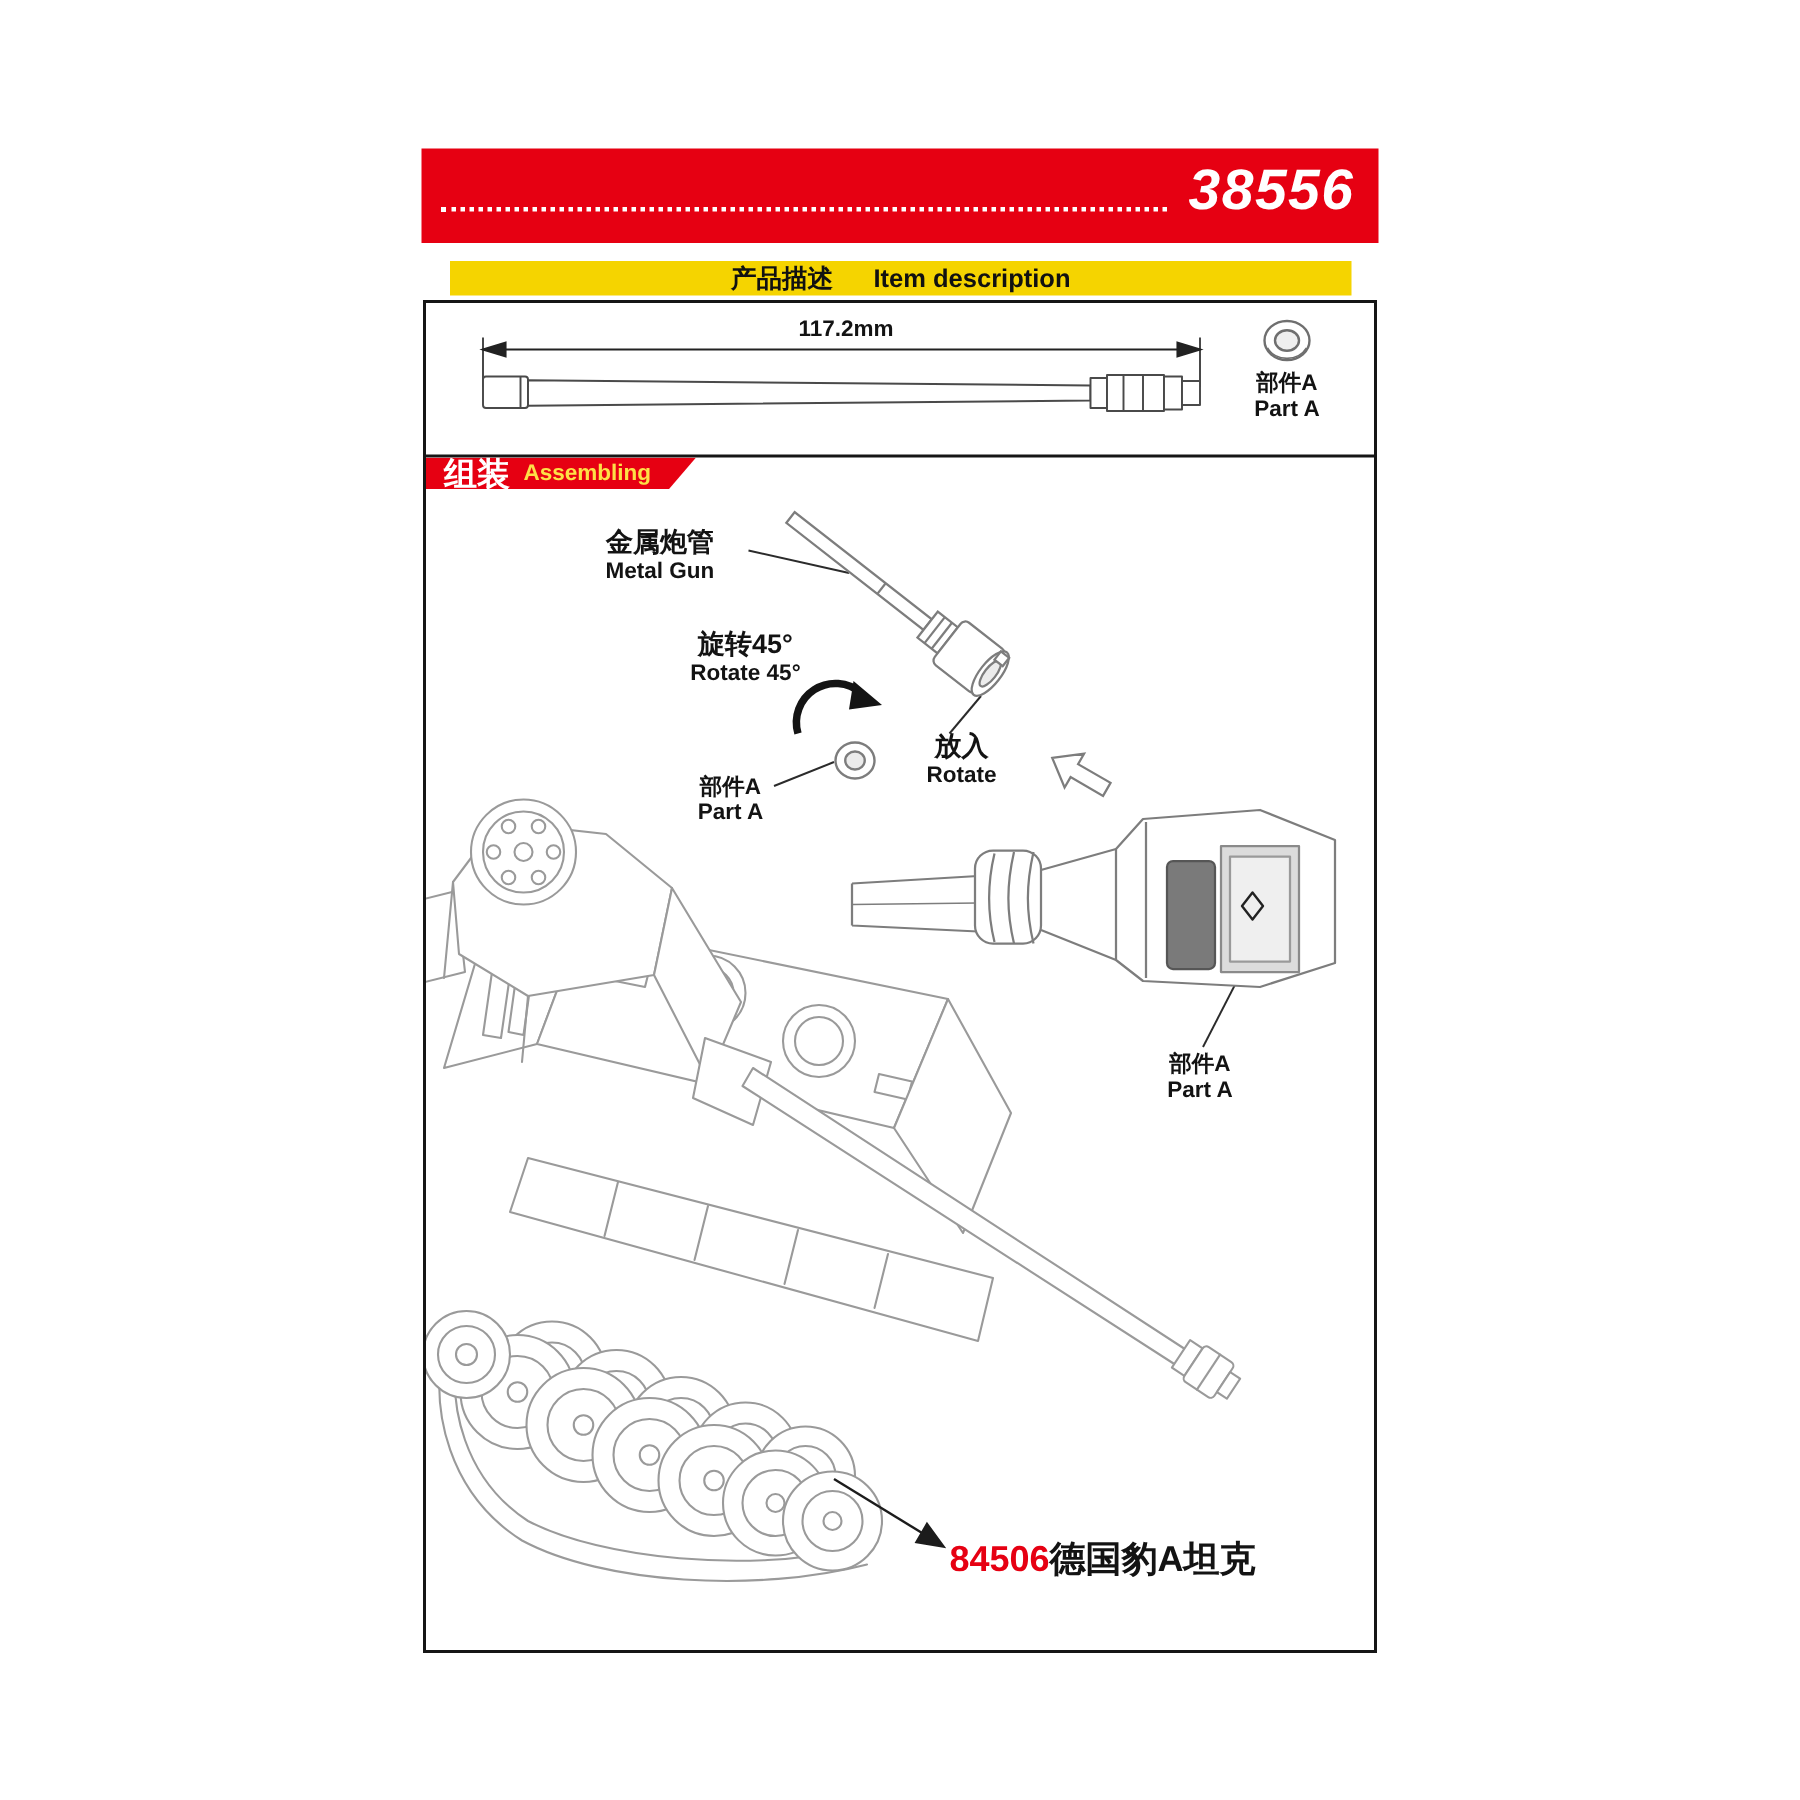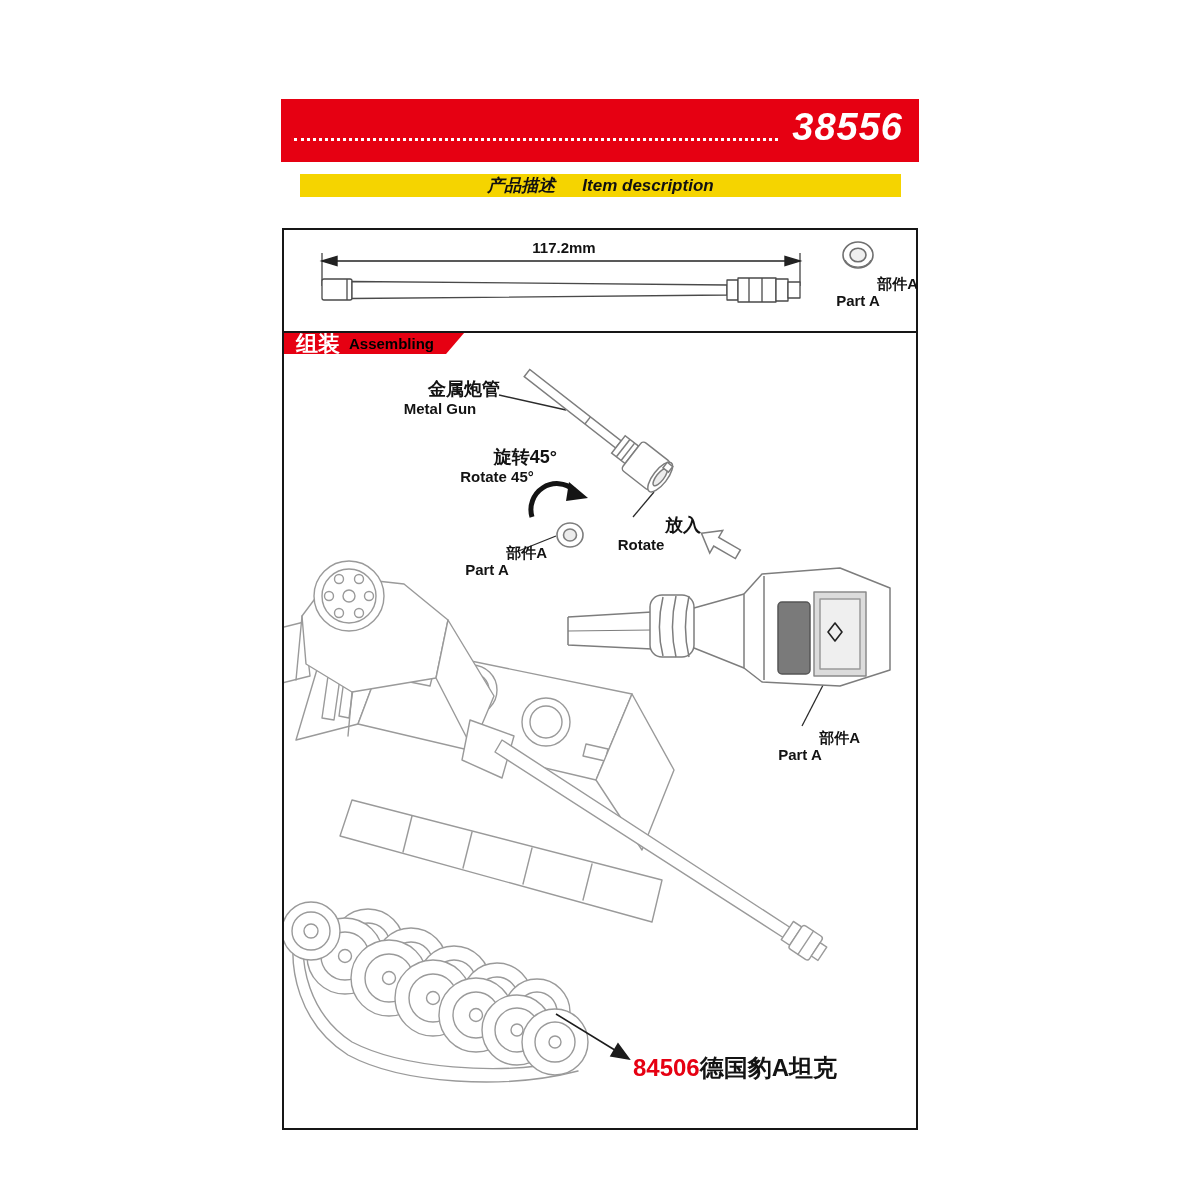--- a/index.html
+++ b/index.html
@@ -14,44 +14,44 @@
   .header-bar { position:absolute; left:281px; top:99px; width:638px; height:63px; background:#e60012; }
   .header-dots { position:absolute; left:13px; top:39px; width:484px; height:0; border-top:3.5px dotted #ffffff; }
   .header-number {
     position:absolute; right:16px; top:7px; color:#fff;
     font-size:38px; font-weight:bold; font-style:italic; letter-spacing:1px;
   }
 
   
   .desc-bar {
     position:absolute; left:300px; top:174px; width:601px; height:23px;
-    background:#f5d400; display:flex; align-items:center; justify-content:center; gap:27px;font-style:italic;
+    background:#f5d400; display:flex; align-items:center; justify-content:center; gap:27px;
   }
   .desc-zh, .desc-en { font-size:17px; font-weight:bold; color:#111; }
 
   
   .main-box {
     position:absolute; left:282px; top:200px; width:636px; height:902px;
-    border:2px solid #161616; background:#fff;margin-top:28px;
+    border:2px solid #161616; background:#fff;
   }
   .svg-abs { position:absolute; }
   .divider { position:absolute; left:0; top:101px; width:100%; height:2px; background:#161616; }
 
   .assembling-tab {
     position:absolute; left:0; top:103px; height:21px;
     padding:0 30px 0 12px; background:#e60012;
     display:flex; align-items:center; gap:9px;
     clip-path:polygon(0 0,100% 0,calc(100% - 18px) 100%,0 100%);
   }
   .tab-zh { color:#fff; font-size:22px; font-weight:bold; }
-  .tab-en { color:#000000; font-size:15px; font-weight:bold; }
+  .tab-en { color:#fde047; font-size:15px; font-weight:bold; }
 
   
   .lbl { position:absolute; width:120px; text-align:center; color:#131313; }
-  .lbl .zh { display:block; font-size:18px; font-weight:bold; line-height:22px;text-align:right; }
+  .lbl .zh { display:block; font-size:18px; font-weight:bold; line-height:22px; }
   .lbl .en { display:block; font-size:15px; font-weight:bold; line-height:17px; }
   .lbl.sm .zh { font-size:15px; line-height:19px; }
   .lbl.sm .en { font-size:15px; line-height:16px; }
 
   .dim-label {
     position:absolute; left:190px; top:9px; width:180px; text-align:center;
     font-size:15px; font-weight:bold; color:#131313;
   }
 
   .footer-label { position:absolute; left:291px; top:826px; width:320px; text-align:center; color:#131313; }

